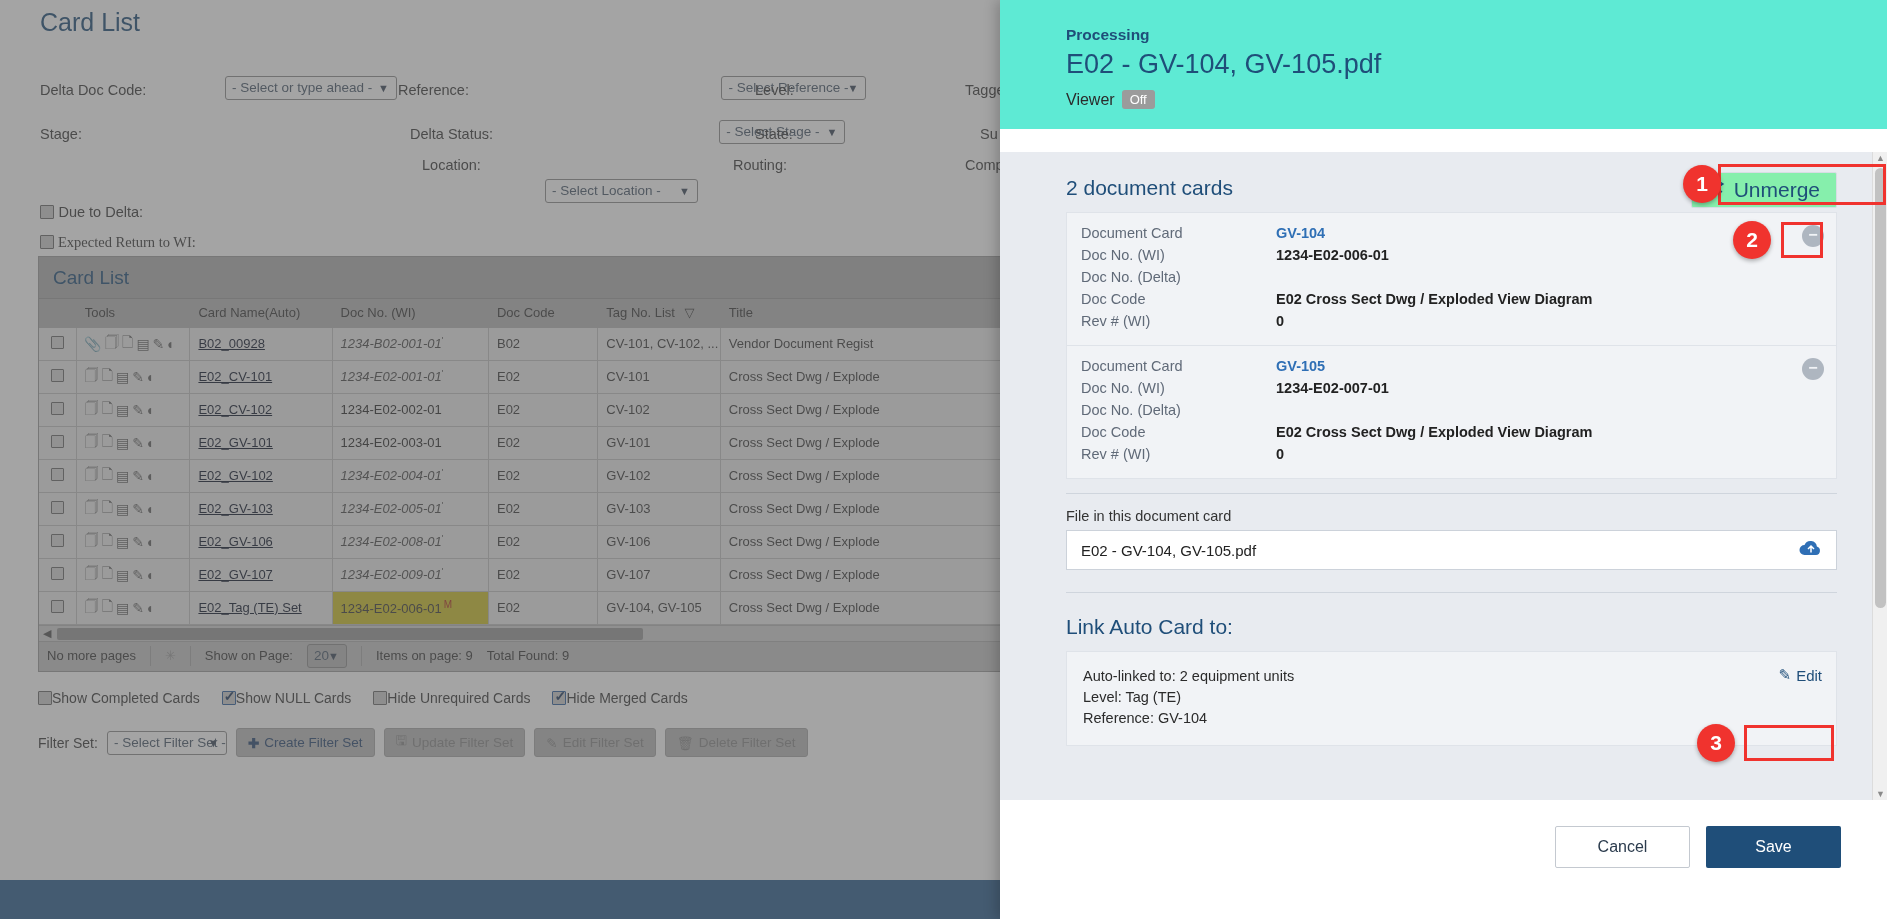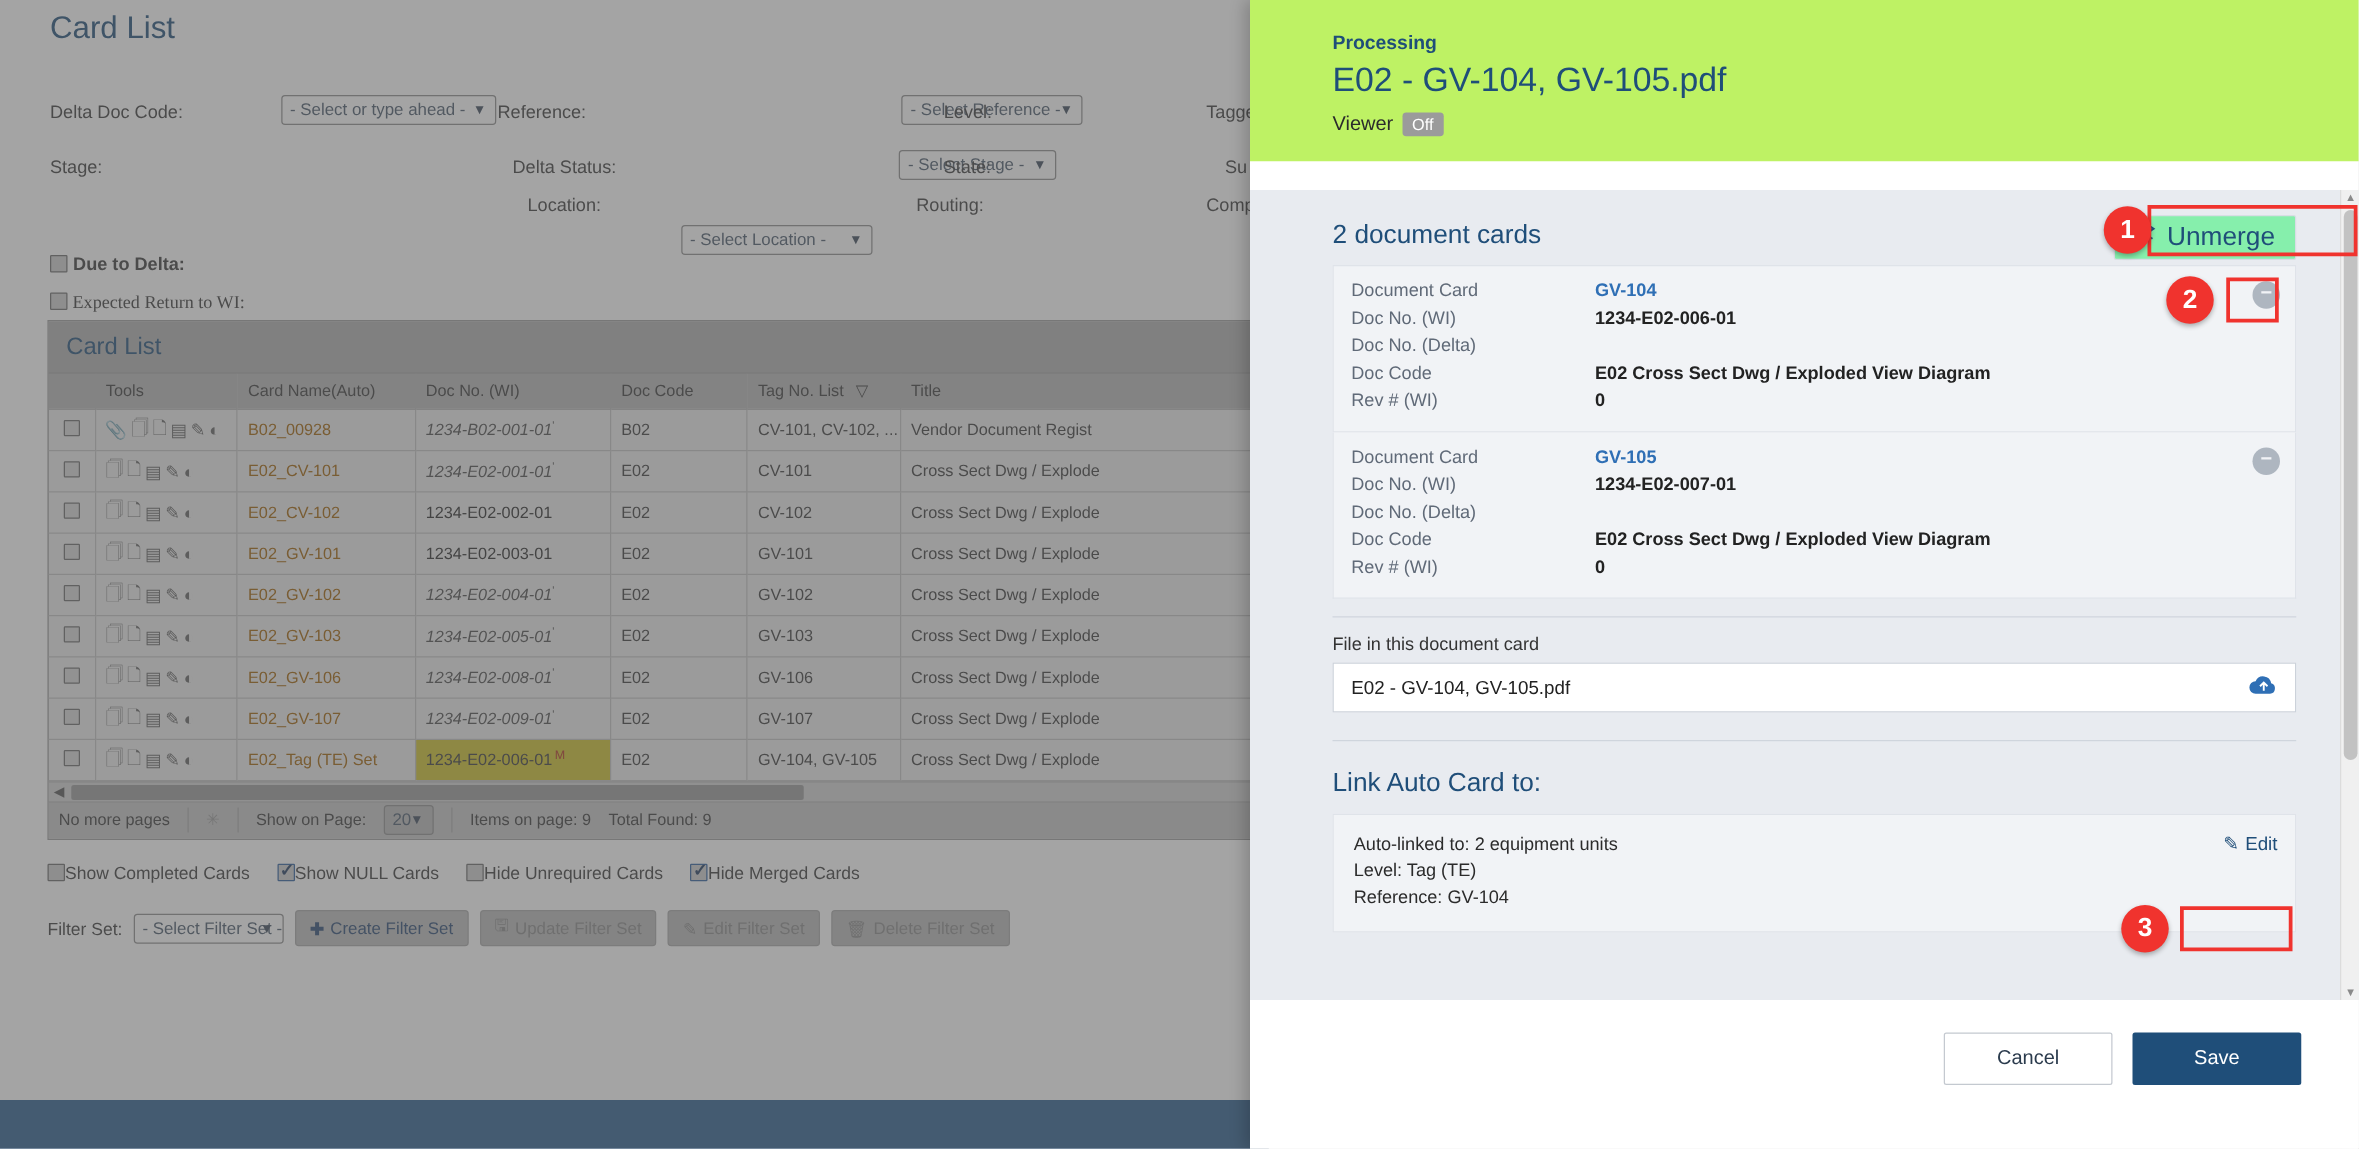--- a/index.html
+++ b/index.html
@@ -169,21 +169,22 @@
   td.c-title { width: 300px; }
   th.c-chk { width: 34px; }
   th.c-tools { width: 104px; }
   th.c-name { width: 130px; }
   th.c-docwi { width: 143px; }
   th.c-code { width: 100px; }
   th.c-tag { width: 112px; }
   th.c-title { width: 300px; }
 
   .cardlink {
-    color: #a16207;
+    color: #0f172a;
+    text-decoration: underline;
     font-size: 13px;
   }
   .docno-italic { font-style: italic; color: #4d4d4d; }
   .docno-plain { color: #2a2a2a; }
   .sup-tick {
     font-size: 9px;
     vertical-align: super;
     color: #555;
   }
   .hl-cell {
@@ -278,21 +279,21 @@
     position: absolute;
     right: 0; top: 0;
     width: 887px;
     height: 919px;
     background: #ffffff;
     box-shadow: -4px 0 12px rgba(0,0,0,.20);
     z-index: 60;
   }
   #sp-header {
     padding: 26px 16px 20px 66px;
-    background: #bef264;
+    background: #5eead4;
   }
   #sp-processing {
     font-size: 15.5px;
     color: #1f4e79;
     font-weight: bold;
     margin-bottom: 5px;
   }
   #sp-filename {
     font-size: 27px;
     color: #1f4e79;
@@ -561,21 +562,21 @@
       </div>
       <div class="frow selwrap" style="left:803px; top:108px; width:120px;">
         <span class="seltext">- Select Routing -</span>
         <span class="carat">▼</span>
       </div>
       <div class="frow" style="left:965px; top:113px;">
         <span class="lbl">Compila</span>
       </div>
 
       
-      <div class="frow" style="left:40px; top:160px;font-weight:bold;">
+      <div class="frow" style="left:40px; top:160px;">
         <span class="cbx"></span>
         <span class="lbl">Due to Delta:</span>
       </div>
       <div class="frow" style="left:40px; top:190px;font-family:Liberation Serif, serif;">
         <span class="cbx"></span>
         <span class="lbl">Expected Return to WI:</span>
       </div>
 
       
       <div class="frow" style="left:40px; top:222px;">

